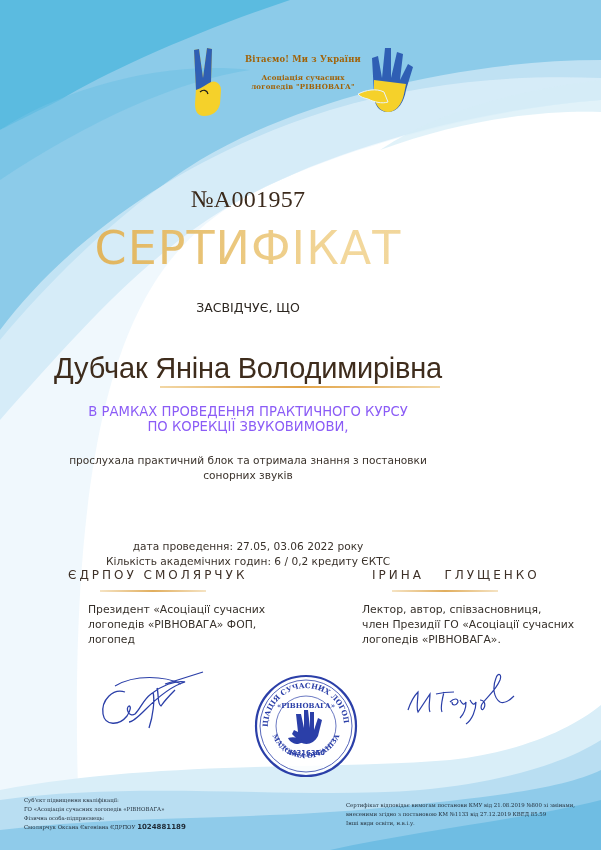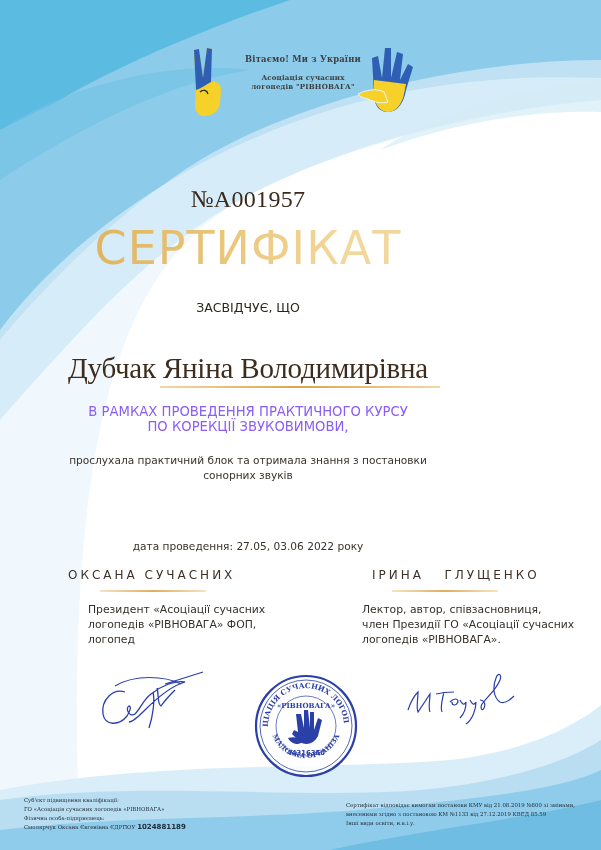--- a/index.html
+++ b/index.html
@@ -2,29 +2,29 @@
 <html><head>
 <meta charset="utf-8">
 <style>
   html, body { margin:0; padding:0; }
   body { width:601px; height:850px; position:relative; overflow:hidden; background:#ffffff; font-family:"DejaVu Sans", sans-serif; }
   .bg { position:absolute; left:0; top:0; width:601px; height:850px; z-index:0; }
   .layer { position:absolute; z-index:1; }
   .center { left:0; width:496px; text-align:center; }
 
   .logo { left:190px; top:44px; width:225px; height:74px; }
-  .logo-text { position:absolute; left:38px; top:10px; width:150px; text-align:center; font-family:"DejaVu Serif", serif; color:#404040; font-weight:bold; }
+  .logo-text { position:absolute; left:38px; top:10px; width:150px; text-align:center; font-family:"DejaVu Serif", serif; color:#a16207; font-weight:bold; }
   .logo-l1 { font-size:8.4px; letter-spacing:0.2px; }
   .logo-l2 { font-size:7px; margin-top:9px; line-height:9px; letter-spacing:0.2px; }
 
   .cert-no { top:186px; font-family:"Liberation Serif", serif; font-size:24px; color:#3b2a1c; letter-spacing:0.3px; }
   .cert-title { top:222px; font-family:"DejaVu Sans", sans-serif; font-size:46px; letter-spacing:1px; font-weight:normal;
     background:linear-gradient(90deg,#d9a849 0%,#e8c274 40%,#f3d89c 70%,#eed39a 100%); -webkit-background-clip:text; background-clip:text; color:transparent; line-height:52px; }
   .certifies { top:300px; font-family:"DejaVu Sans", sans-serif; font-size:12.5px; color:#2c2620; }
-  .recipient { top:350px; font-family:Liberation Serif, serif; font-size:29px; color:#3e2c1c; letter-spacing:-0.2px; line-height:36px; }
+  .recipient { top:350px; font-family:Liberation Sans, sans-serif; font-size:29px; color:#3e2c1c; letter-spacing:-0.2px; line-height:36px; }
   .name-line { left:160px; top:386px; width:280px; height:2px; background:linear-gradient(90deg,#f2d7a5,#e2a449 50%,#f2d7a5); }
   .course { top:404px; font-size:13.2px; color:#8b5cf6; line-height:15px; }
   .desc { top:453px; font-size:10.6px; color:#3a322b; line-height:15px; }
   .dates { top:539px; font-size:10.6px; color:#3a322b; line-height:15px; }
 
   .sig-name { font-size:12px; letter-spacing:3px; color:#3e3128; }
   .sig-line { height:1.5px; background:linear-gradient(90deg,#f5e3c3,#e1ae5e 50%,#f5e3c3); }
   .sig-role { font-size:10.8px; color:#36302a; line-height:15.2px; }
 
   .foot { font-family:"DejaVu Serif", serif; font-size:5.4px; color:#1f2a35; line-height:9px; }
@@ -82,24 +82,25 @@
   <div>ПО КОРЕКЦІЇ ЗВУКОВИМОВИ,</div>
 </div>
 
 <div class="layer center desc">
   <div>прослухала практичний блок та отримала знання з постановки</div>
   <div>сонорних звуків</div>
 </div>
 
 <div class="layer center dates">
   <div>дата проведення: 27.05, 03.06 2022 року</div>
+  <div>Кількість академічних годин: 6 / 0,2 кредиту ЄКТС</div>
 </div>
 
 <div class="layer" style="left:68px;top:568px;width:220px;">
-  <div class="sig-name">ОКСАНА СУЧАСНИХ</div>
+  <div class="sig-name">ЄДРПОУ СМОЛЯРЧУК</div>
   <div class="sig-line" style="width:106px;margin:8px 0 0 32px;"></div>
   <div class="sig-role" style="margin:10px 0 0 20px;">
     <div>Президент «Асоціації сучасних</div>
     <div>логопедів «РІВНОВАГА» ФОП,</div>
     <div>логопед</div>
   </div>
 </div>
 
 <div class="layer" style="left:372px;top:568px;width:220px;">
   <div class="sig-name" style="white-space:pre;">ІРИНА   ГЛУЩЕНКО</div>

